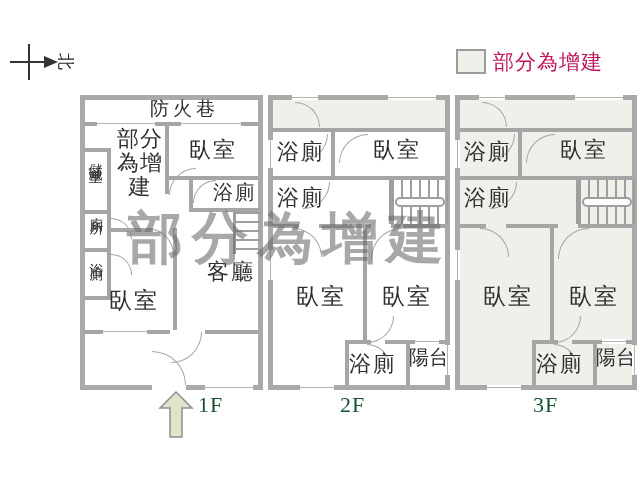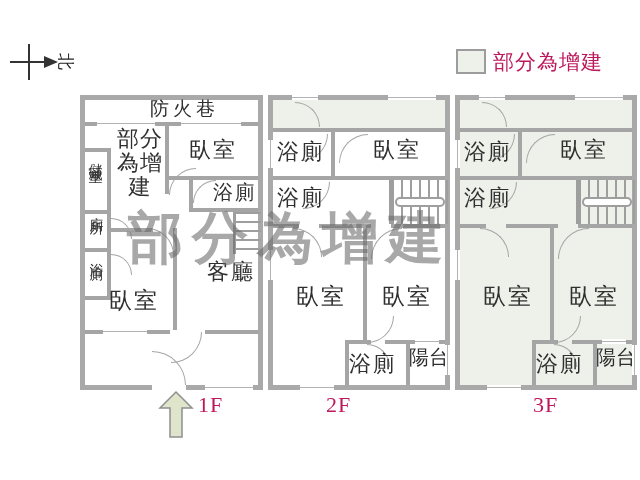--- a/index.html
+++ b/index.html
@@ -29,21 +29,21 @@
   .stairs-v{position:absolute;background:repeating-linear-gradient(to right,#9e9e9e 0 2px,transparent 2px 9px);border-left:3px solid #9e9e9e;}
   .stairs-h{position:absolute;background:repeating-linear-gradient(to bottom,#9e9e9e 0 2px,transparent 2px 9px);border-left:3px solid #9e9e9e;}
   .rail{position:absolute;background:#fff;border:2px solid #9e9e9e;border-radius:6px;}
 
   
   .lab{position:absolute;color:#2f2f2f;font-size:22px;line-height:1.1;letter-spacing:2px;white-space:nowrap;}
   .lab.small{font-size:20px;}
   .vlab{position:absolute;color:#2f2f2f;writing-mode:vertical-rl;text-orientation:upright;font-size:14px;letter-spacing:3px;line-height:1;white-space:normal;}
   .wrap2{white-space:normal;width:52px;text-align:center;}
   .ctr{text-align:center;}
-  .flr{position:absolute;color:#be185d;font-size:22px;letter-spacing:1px;}
+  .flr{position:absolute;color:#14532d;font-size:22px;letter-spacing:1px;}
 
   
   #legend-swatch{position:absolute;left:456px;top:49px;width:30px;height:25px;background:#edf1e9;border:2px solid #9c9c9c;box-sizing:border-box;}
   #legend-label{position:absolute;left:493px;top:48px;font-size:21px;color:#be185d;letter-spacing:1px;}
   #watermark{position:absolute;left:127px;top:201px;font-size:56px;font-weight:bold;letter-spacing:9px;color:rgba(105,105,105,0.58);z-index:40;white-space:nowrap;font-family:"Liberation Sans","DejaVu Sans",sans-serif;}
   #compass{position:absolute;left:8px;top:38px;}
   #north-char{position:absolute;left:57px;top:50px;font-size:17px;color:#222;transform:rotate(90deg);font-family:"Liberation Sans","DejaVu Sans",sans-serif;}
 
   
   #entry-arrow{position:absolute;left:158px;top:390px;}
@@ -162,21 +162,21 @@
       <div class="lab small" style="left:136px;top:246px;letter-spacing:0;">陽台</div>
     </div>
   </div>
 
   <div class="win-h" style="left:292px;top:95px;width:26px;"></div>
   <div class="win-h" style="left:388px;top:95px;width:48px;"></div>
   <div class="win-h" style="left:300px;top:385px;width:34px;"></div>
   <div class="win-v" style="left:268px;top:140px;height:28px;"></div>
   <div class="win-v" style="left:268px;top:250px;height:30px;"></div>
   <div class="win-v" style="left:445px;top:345px;height:30px;"></div>
-  <div class="flr" style="left:326px;top:392px;">2F</div>
+  <div class="flr" style="left:340px;top:392px;">2F</div>
 
   <div id="f3b" class="bld upper" style="left:455px;top:95px;width:182px;height:295px;">
     <div class="in">
       <div class="w" style="left:0;top:28px;width:172px;height:4px;"></div>
       <div class="arc arc-tr" style="left:22px;top:2px;width:24px;height:24px;"></div>
       <div class="w" style="left:58px;top:28px;width:4px;height:52px;"></div>
       <div class="arc arc-br" style="left:28px;top:34px;width:26px;height:26px;"></div>
       <div class="arc arc-tl" style="left:66px;top:34px;width:28px;height:28px;"></div>
       <div class="w" style="left:0;top:76px;width:172px;height:4px;"></div>
       <div class="arc arc-br" style="left:30px;top:82px;width:26px;height:26px;"></div>

